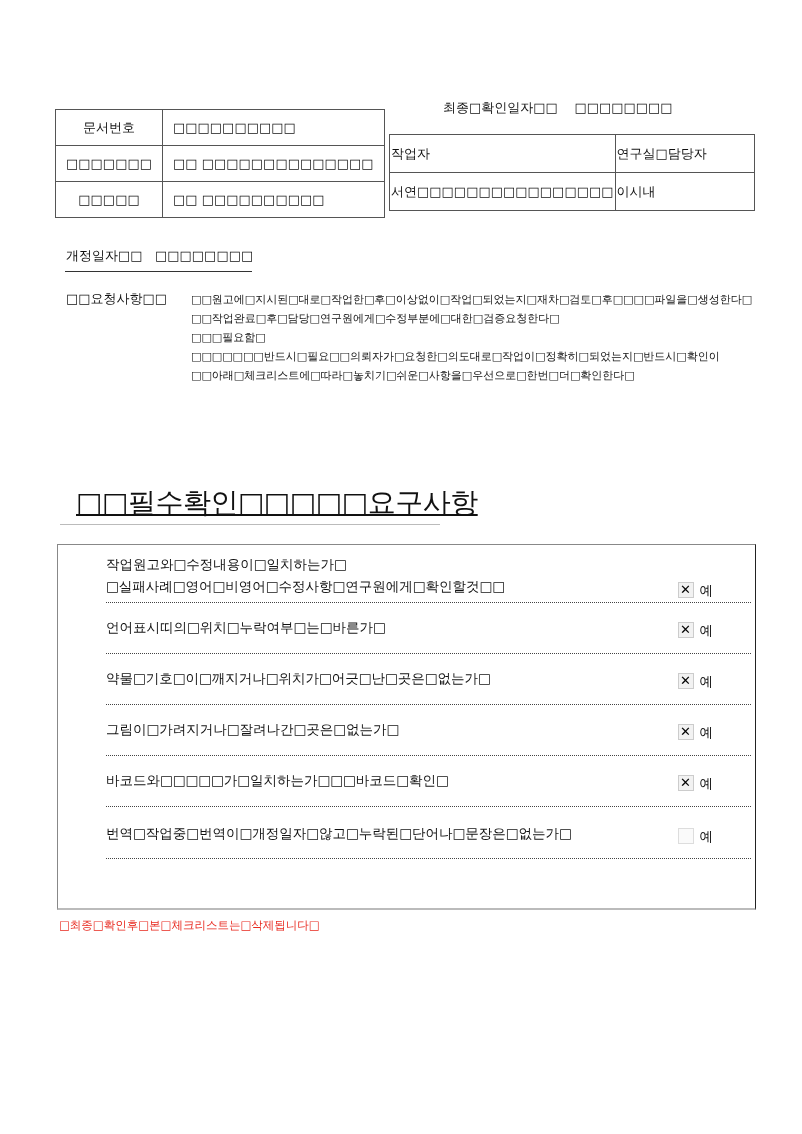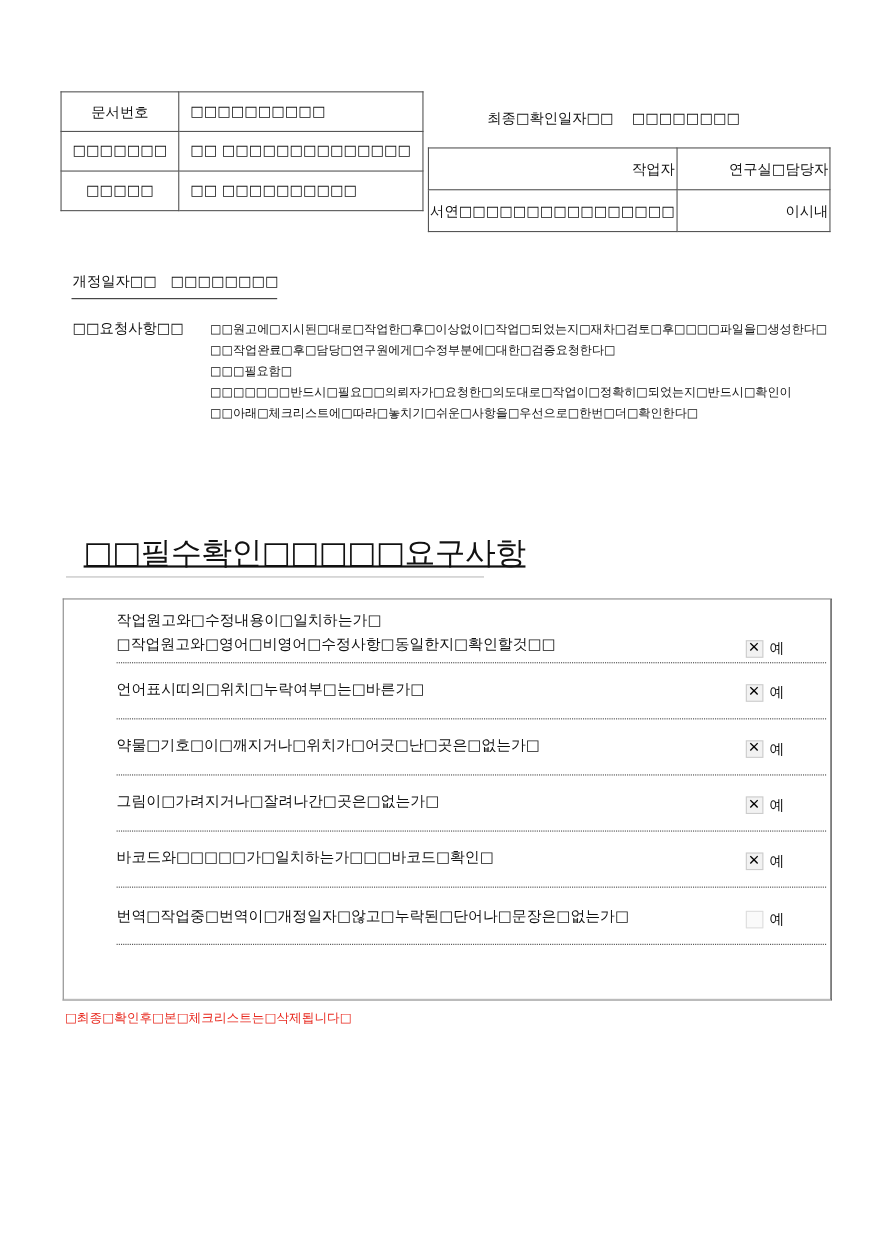--- a/index.html
+++ b/index.html
@@ -5,37 +5,37 @@
   html, body { margin: 0; padding: 0; background: #ffffff; }
   body {
     width: 802px; height: 1134px; position: relative; overflow: hidden;
     font-family: "DejaVu Sans", "Liberation Sans", sans-serif;
     color: #111;
   }
   .abs { position: absolute; }
 
   
   table.info {
-    position: absolute; left: 55px; top: 83px; width: 295px;
+    position: absolute; left: 55px; top: 109px; width: 295px;
     border-collapse: collapse; font-size: 13px;
   }
   table.info td {
     border: 1px solid #555; height: 35px; padding: 0 10px; white-space: nowrap; overflow: hidden;
   }
   table.info td.k { width: 77px; text-align: center; }
   table.info td.v { text-align: left; }
 
   .final-date { left: 443px; top: 99px; font-size: 13px; white-space: nowrap; }
 
   table.sign {
     position: absolute; left: 389px; top: 134px; width: 366px;
     border-collapse: collapse; font-size: 13px;
   }
   table.sign td {
-    border: 1px solid #555; height: 35px; text-align: right; white-space: nowrap; overflow: hidden;
+    border: 1px solid #555; height: 35px; text-align: left; white-space: nowrap; overflow: hidden;
   }
   table.sign td.c1 { width: 205px; }
 
   .rev-date { left: 66px; top: 247px; font-size: 13px; white-space: nowrap; }
   .rev-line { left: 65px; top: 271px; width: 187px; height: 1px; background: #333; }
 
   .req-label { left: 66px; top: 290px; font-size: 13px; white-space: nowrap; }
   .req-list { left: 191px; top: 290px; font-size: 11px; line-height: 19px; white-space: nowrap; }
 
   .section-title { left: 76px; top: 484px; font-size: 28px; white-space: nowrap; letter-spacing: -0.5px; text-decoration: underline; }
@@ -119,21 +119,21 @@
   <div>□□아래□체크리스트에□따라□놓치기□쉬운□사항을□우선으로□한번□더□확인한다□</div>
 </div>
 
 <div class="abs section-title">□□필수확인□□□□□요구사항</div>
 <div class="abs section-line"></div>
 
 <div class="abs checklist">
 
   <div class="check-row" style="top:8px;height:49px;">
     <div class="check-text">작업원고와□수정내용이□일치하는가□</div>
-    <div class="check-text">□작업원고와□영어□비영어□수정사항□동일한지□확인할것□□</div>
+    <div class="check-text">□실패사례□영어□비영어□수정사항□연구원에게□확인할것□□</div>
     <div class="check-ans" style="top:26px;">
       <span class="cbox">✕</span>
       <span>예</span>
     </div>
   </div>
 
   <div class="check-row" style="top:69px;height:39px;">
     <div class="check-text" style="padding-top:2px;">언어표시띠의□위치□누락여부□는□바른가□</div>
     <div class="check-ans" style="top:5px;">
       <span class="cbox">✕</span>

